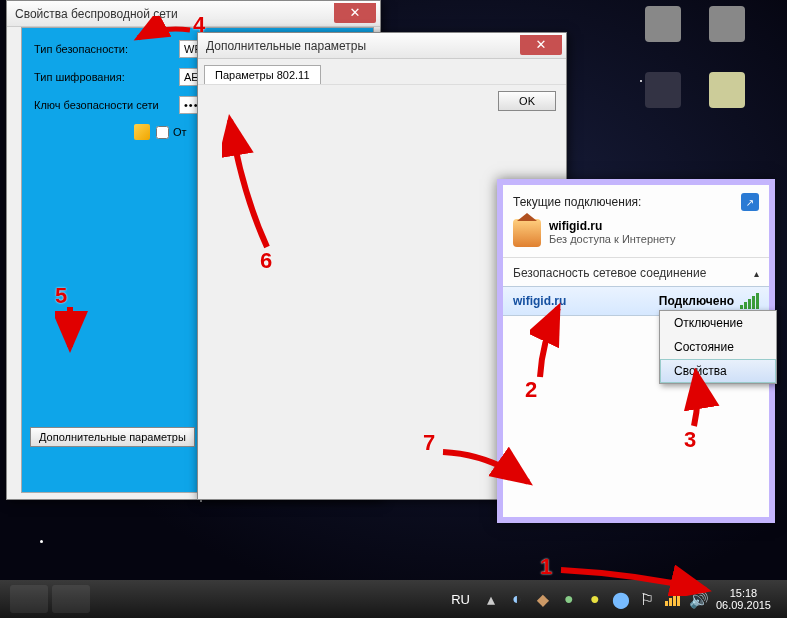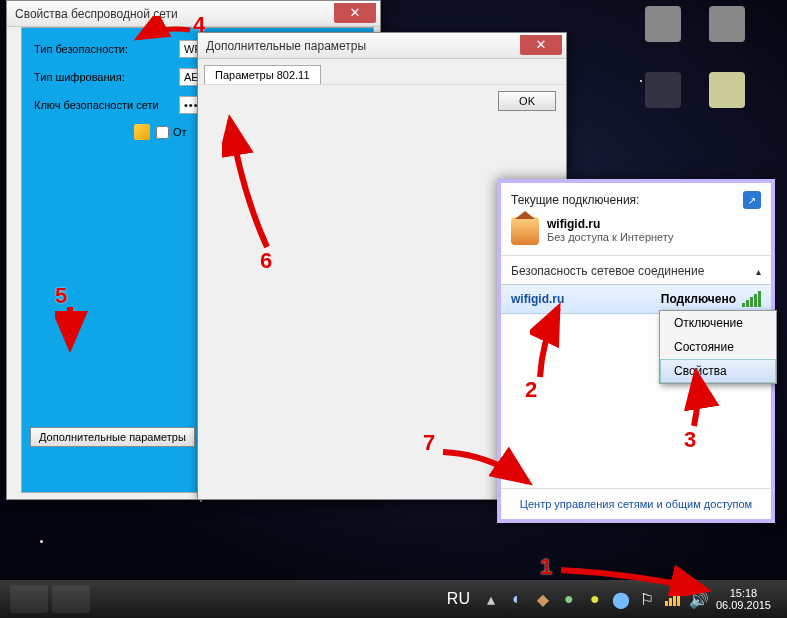--- a/index.html
+++ b/index.html
@@ -19,21 +19,21 @@
   .formrow { display:flex; align-items:center; font-size:11px; margin-bottom:10px; }
   .formrow label { width:145px; }
   .formrow .field { border:1px solid #aaa; background:#fff; padding:2px 4px; font-size:11px; flex:0 0 auto; min-width:30px; }
 
   .iconshield { width:16px; height:16px; background: linear-gradient(135deg,#ffd24a,#f0a500); border-radius:2px; display:inline-block; margin-right:6px; }
   .advbtn { position:absolute; bottom:45px; left:8px; font-size:11px; padding:3px 8px; border:1px solid #888; background:linear-gradient(#fdfdfd,#e0e0e0); cursor:pointer; }
   .okbtn { padding:3px 20px; font-size:11px; border:1px solid #888; background:linear-gradient(#fdfdfd,#e0e0e0); cursor:pointer; }
   .dlgfoot { display:flex; justify-content:flex-end; padding:6px 10px; border-top:1px solid #ddd; }
 
   
-  .flyout { position:absolute; background:#fdfdfd; border:4px solid #c4b5fd; box-shadow:0 0 12px rgba(0,0,0,.5); width:278px; display:flex; flex-direction:column; font-size:12px; }
+  .flyout { position:absolute; background:#fdfdfd; border:6px solid #c4b5fd; box-shadow:0 0 12px rgba(0,0,0,.5); width:278px; display:flex; flex-direction:column; font-size:12px; }
   .fly-head { padding:8px 10px 4px; display:flex; align-items:center; justify-content:space-between; }
   .fly-lbl { color:#222; }
   .fly-help { width:18px; height:18px; background:#2a7ad4; color:#fff; border-radius:3px; display:flex; align-items:center; justify-content:center; font-size:10px; }
   .fly-conn { display:flex; gap:8px; padding:4px 10px 8px; }
   .house-icon { width:28px; height:28px; background:linear-gradient(#ffd080,#e08030); border-radius:4px; position:relative; }
   .house-icon:before { content:""; position:absolute; top:-6px; left:4px; width:0;height:0; border-left:10px solid transparent; border-right:10px solid transparent; border-bottom:8px solid #b05020; }
   .fly-sep { height:1px; background:#ddd; margin:2px 0; }
   .fly-section { padding:6px 10px; display:flex; justify-content:space-between; align-items:center; color:#333; }
   .caret { font-size:10px; }
   .netitem { padding:6px 10px; display:flex; justify-content:space-between; align-items:center; background:linear-gradient(#eaf3ff,#d6e8ff); border-top:1px solid #bcd; border-bottom:1px solid #bcd; }
@@ -44,21 +44,21 @@
   .fly-foot a { color:#1550a0; font-size:11px; text-decoration:none; cursor:pointer; }
 
   .ctxmenu { position:absolute; background:#f5f5f5; border:1px solid #999; box-shadow:2px 2px 6px rgba(0,0,0,.4); font-size:12px; min-width:118px; }
   .ctxitem { padding:5px 14px; cursor:pointer; }
   .ctxitem.hover { background:linear-gradient(#e8f0fb,#cfe0f8); border:1px solid #9cc; padding:4px 13px; }
 
   .taskbar { position:absolute; left:0; right:0; bottom:0; height:38px; background:linear-gradient(#3a3a3a,#161616); display:flex; align-items:center; padding:0 6px; }
   .tb-right { margin-left:auto; display:flex; align-items:center; gap:8px; }
   .tb-clock { color:#fff; font-size:11px; text-align:center; line-height:12px; padding-right:10px; }
   .tbicon { width:18px; height:18px; display:flex; align-items:center; justify-content:center; }
-  .tb-lang { color:#fff; font-size:16px; padding:2px 4px; }
+  .tb-lang { color:#fff; font-size:13px; padding:2px 4px; }
   .tb-app { width:38px; height:28px; margin-left:4px; background:rgba(255,255,255,.08); border-radius:3px; }
 
   .arrow { position:absolute; z-index:100; }
   .num { position:absolute; color:#e00000; font-weight:bold; font-size:22px; z-index:101; text-shadow:0 0 2px #fff; }
 
   .desk-icon { position:absolute; width:54px; text-align:center; color:#fff; font-size:10px; }
   .desk-icon .di { width:36px; height:36px; background:#888; margin:0 auto 2px; border-radius:4px; }
 </style>
 </head>
 <body>
@@ -147,23 +147,20 @@
       <span class="sigbars">
         <span style="height:4px"></span>
           <span style="height:7px"></span>
           <span style="height:10px"></span>
           <span style="height:13px"></span>
           <span style="height:16px"></span>
       </span>
     </span>
   </div>
   <div style="flex:1"></div>
-  <div class="fly-foot">
-    <a>Центр управления сетями и общим доступом</a>
-  </div>
 </div>
 
 <div class="ctxmenu" style="left:659px; top:310px;">
   <div class="ctxitem">Отключение</div>
   <div class="ctxitem">Состояние</div>
   <div class="ctxitem hover">Свойства</div>
 </div>
 
 <div class="taskbar">
   <div class="tb-app"></div>

